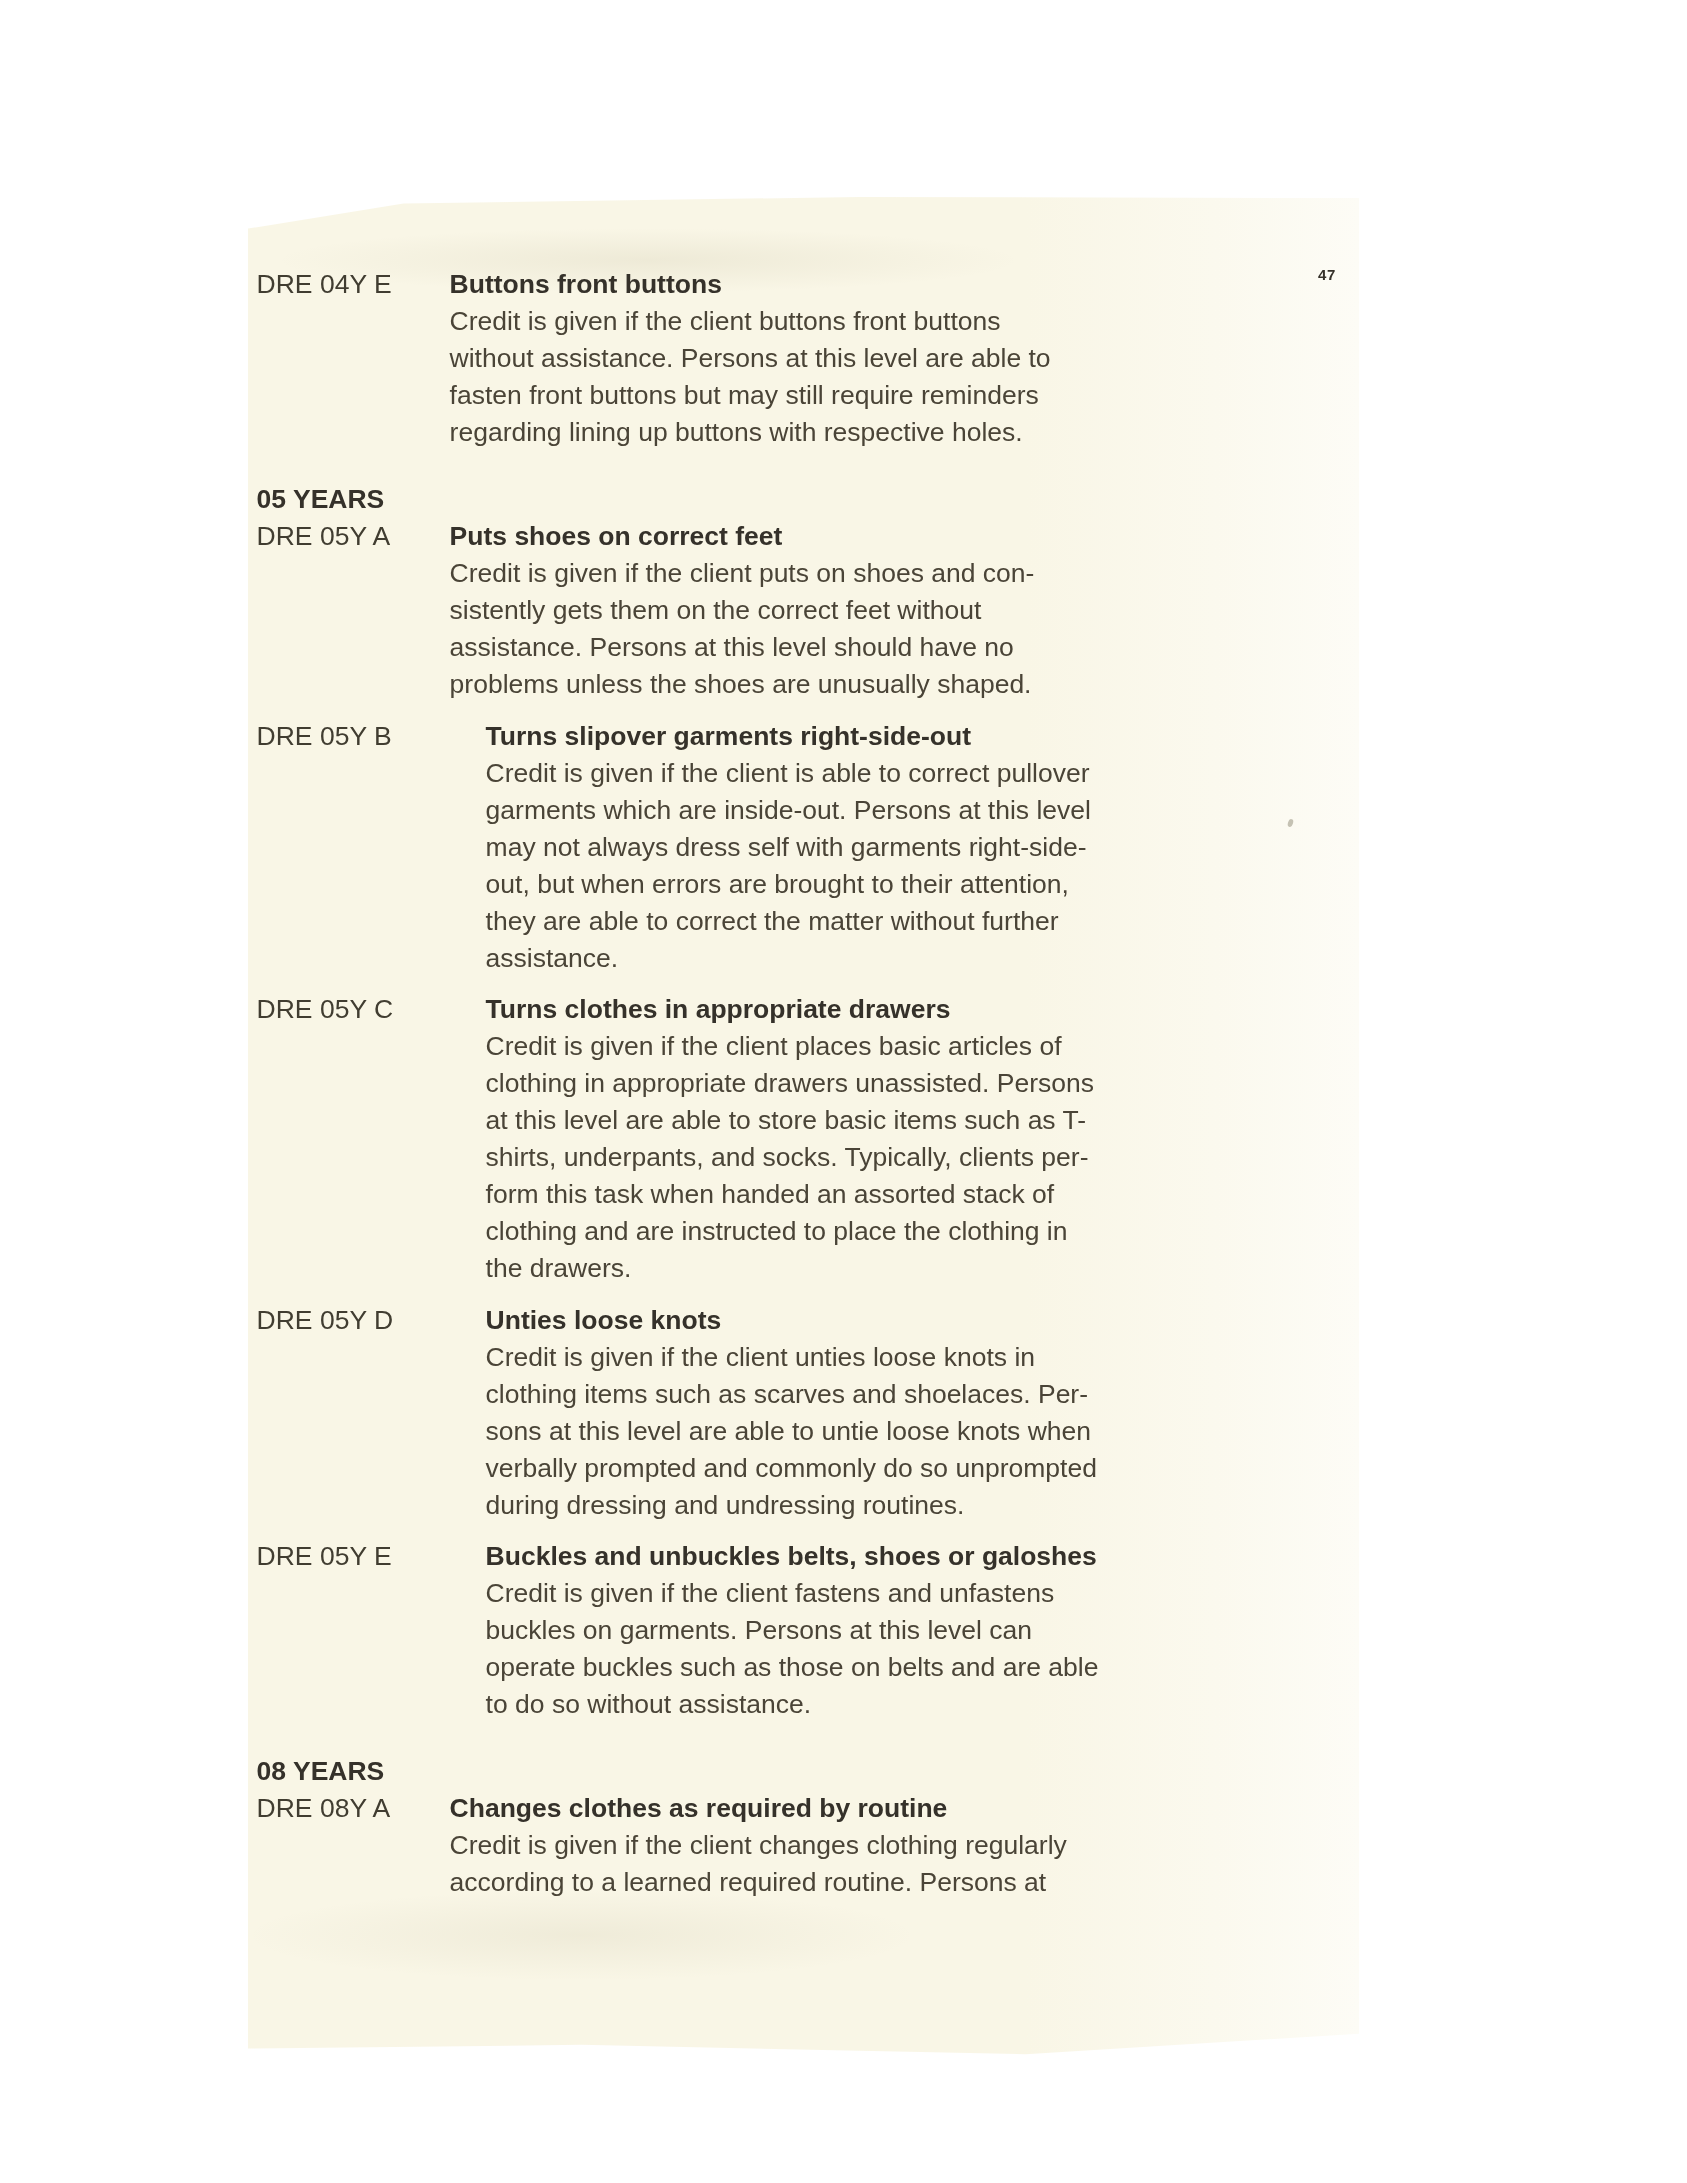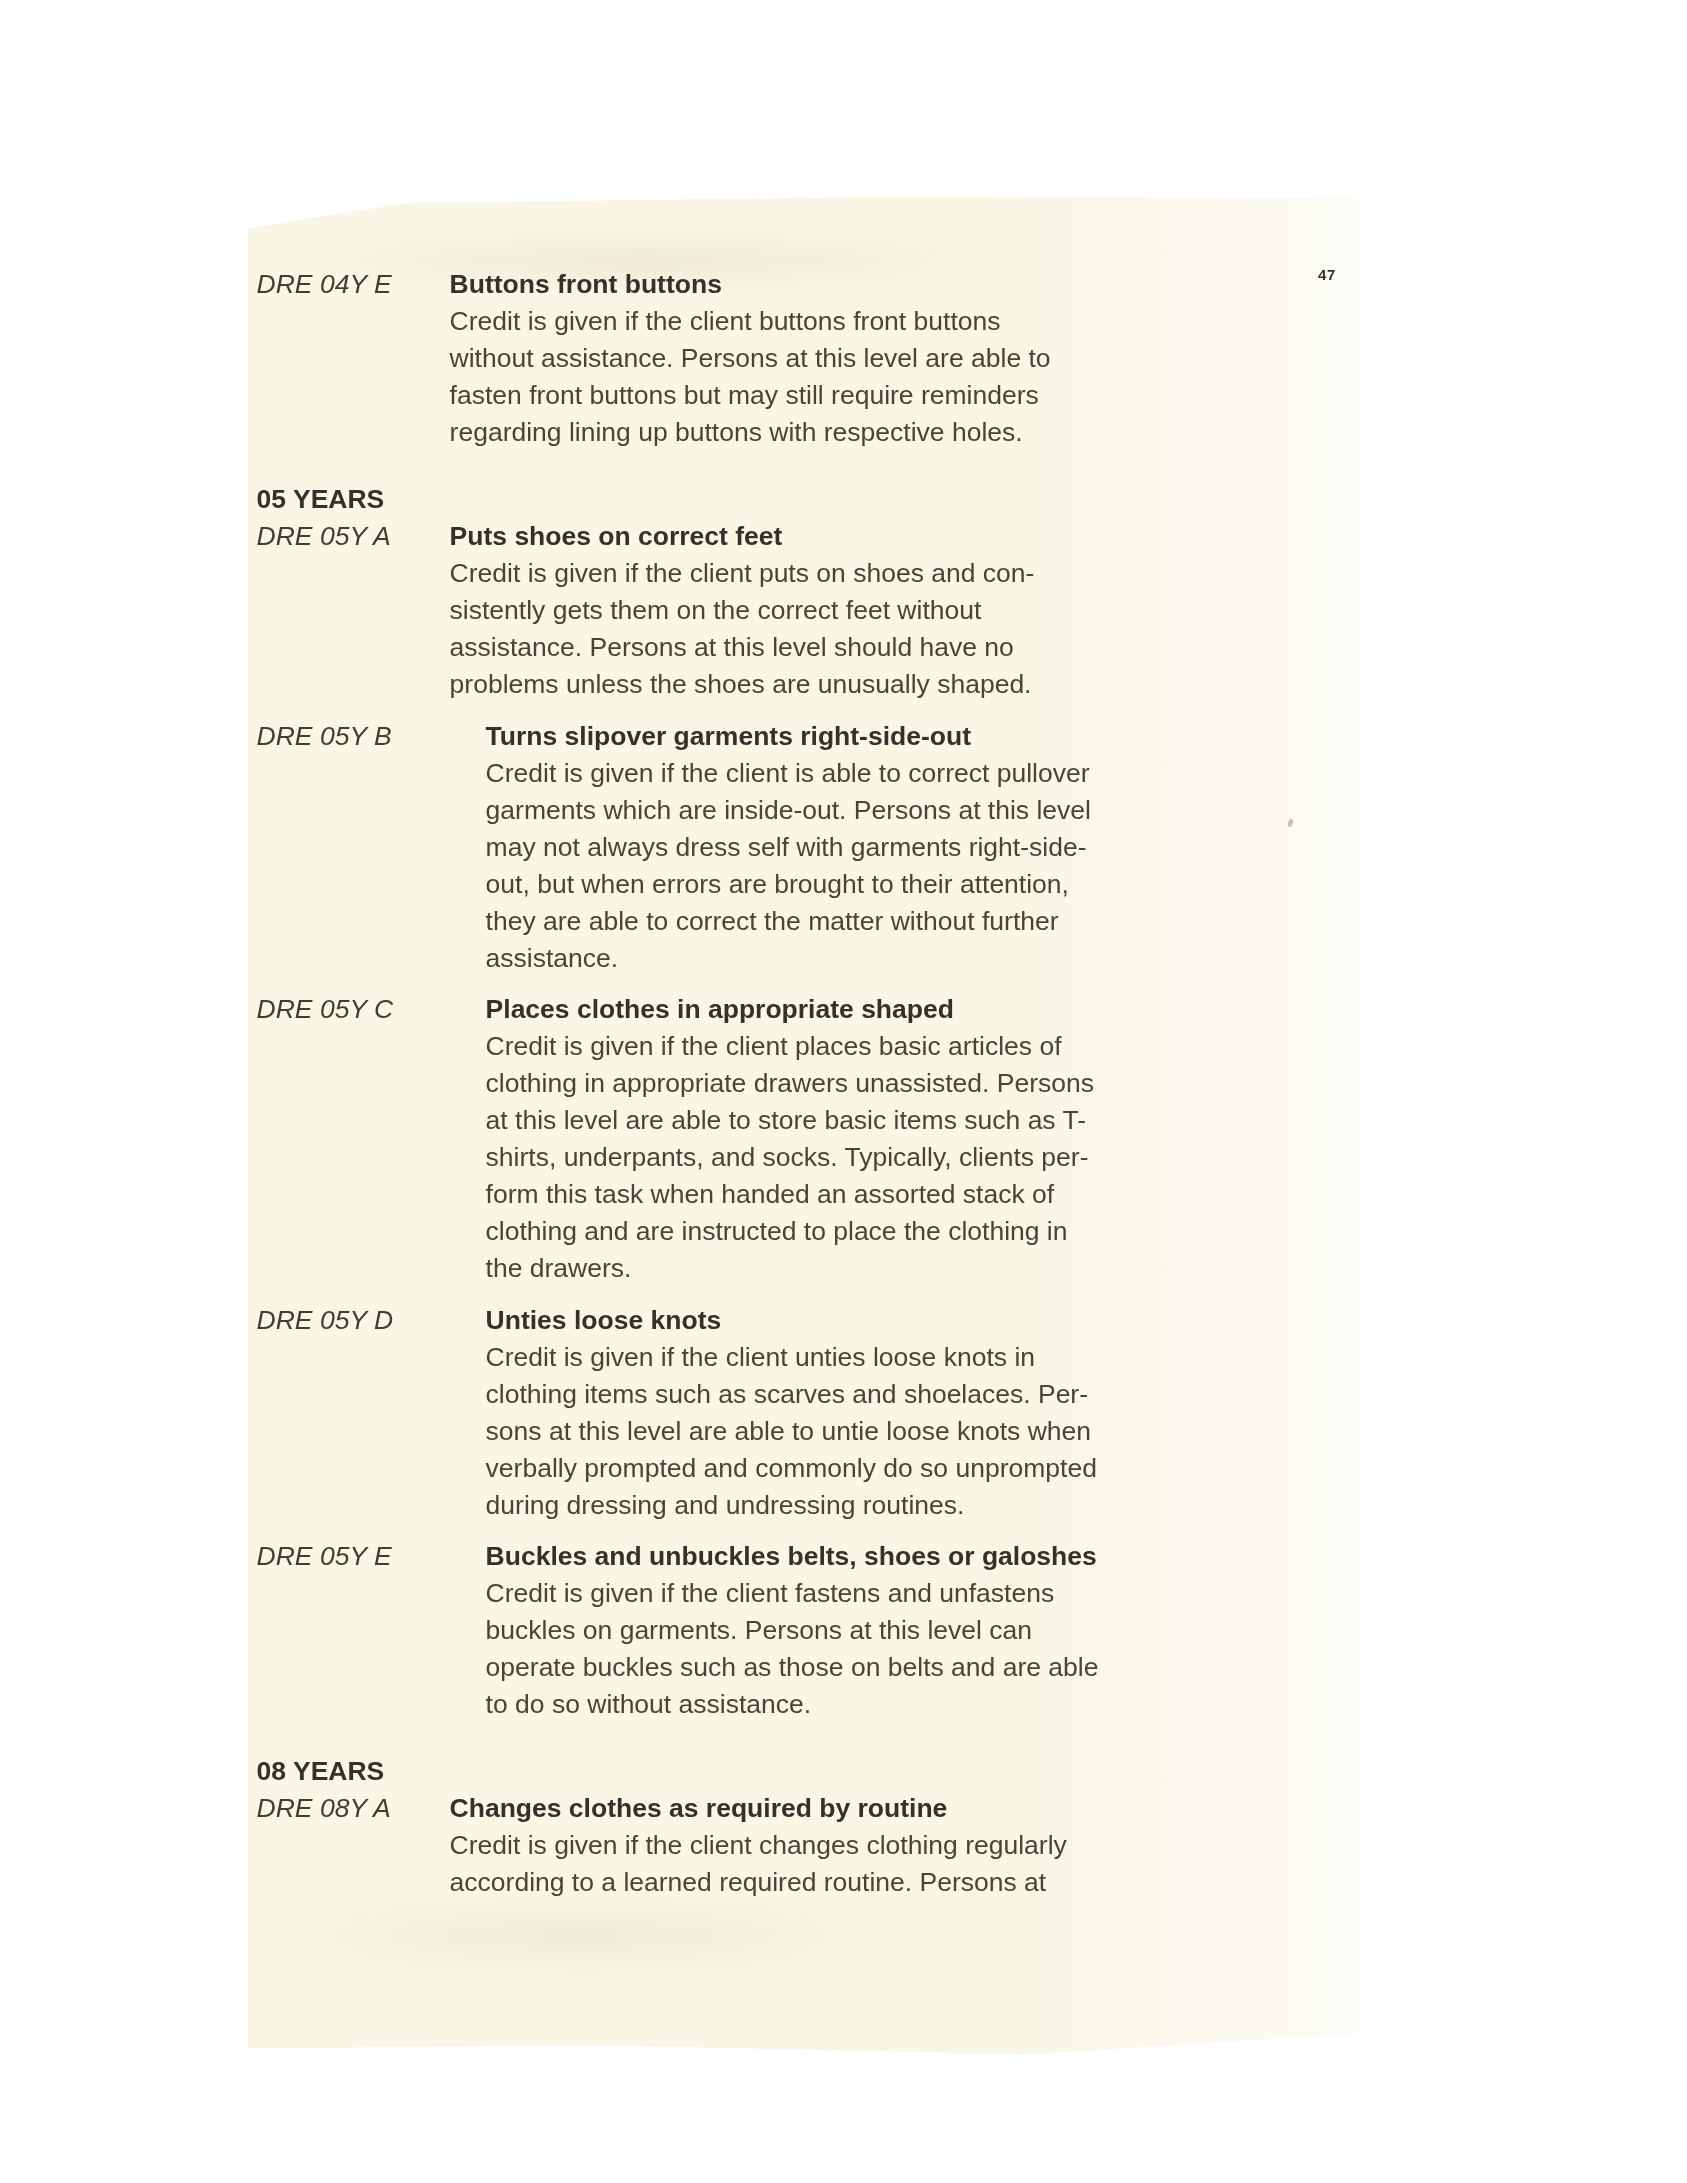--- a/index.html
+++ b/index.html
@@ -21,21 +21,21 @@
     position:absolute;left:1070px;top:69px;
     font-size:15px;font-weight:bold;letter-spacing:0.7px;
     color:var(--ink_bold,#35312a);
   }
   .content{
     position:absolute;left:8.6px;top:69px;width:1032px;
     font-size:26.5px;line-height:37px;color:var(--ink,#4a4437);
   }
   .row{display:flex;align-items:flex-start;}
   .row.gap{margin-top:14.6px;gap:36px;}
-  .code{flex:0 0 193px;color:var(--ink_code,#413d31);white-space:nowrap;font-style:italic;}
+  .code{flex:0 0 193px;color:var(--ink_code,#413d31);white-space:nowrap;}
   .entry{flex:1 1 auto;max-width:827px;}
   .title{font-weight:bold;color:var(--ink_bold,#35312a);white-space:nowrap;}
   .desc{white-space:pre-line;}
   .years{
     font-weight:bold;color:var(--ink_bold,#35312a);
     margin-top:30px;white-space:nowrap;
   }
   .speck{
     position:absolute;left:1040px;top:622px;width:4.6px;height:8px;
     background:rgba(95,88,62,0.35);border-radius:50%;transform:rotate(18deg);
@@ -83,21 +83,21 @@
 may not always dress self with garments right-side-
 out, but when errors are brought to their attention,
 they are able to correct the matter without further
 assistance.</div>
       </div>
     </div>
 
     <div class="row gap">
       <div class="code">DRE 05Y C</div>
       <div class="entry">
-        <div class="title">Places clothes in appropriate shaped</div>
+        <div class="title">Turns clothes in appropriate drawers</div>
         <div class="desc">Credit is given if the client places basic articles of
 clothing in appropriate drawers unassisted. Persons
 at this level are able to store basic items such as T-
 shirts, underpants, and socks. Typically, clients per-
 form this task when handed an assorted stack of
 clothing and are instructed to place the clothing in
 the drawers.</div>
       </div>
     </div>
 

